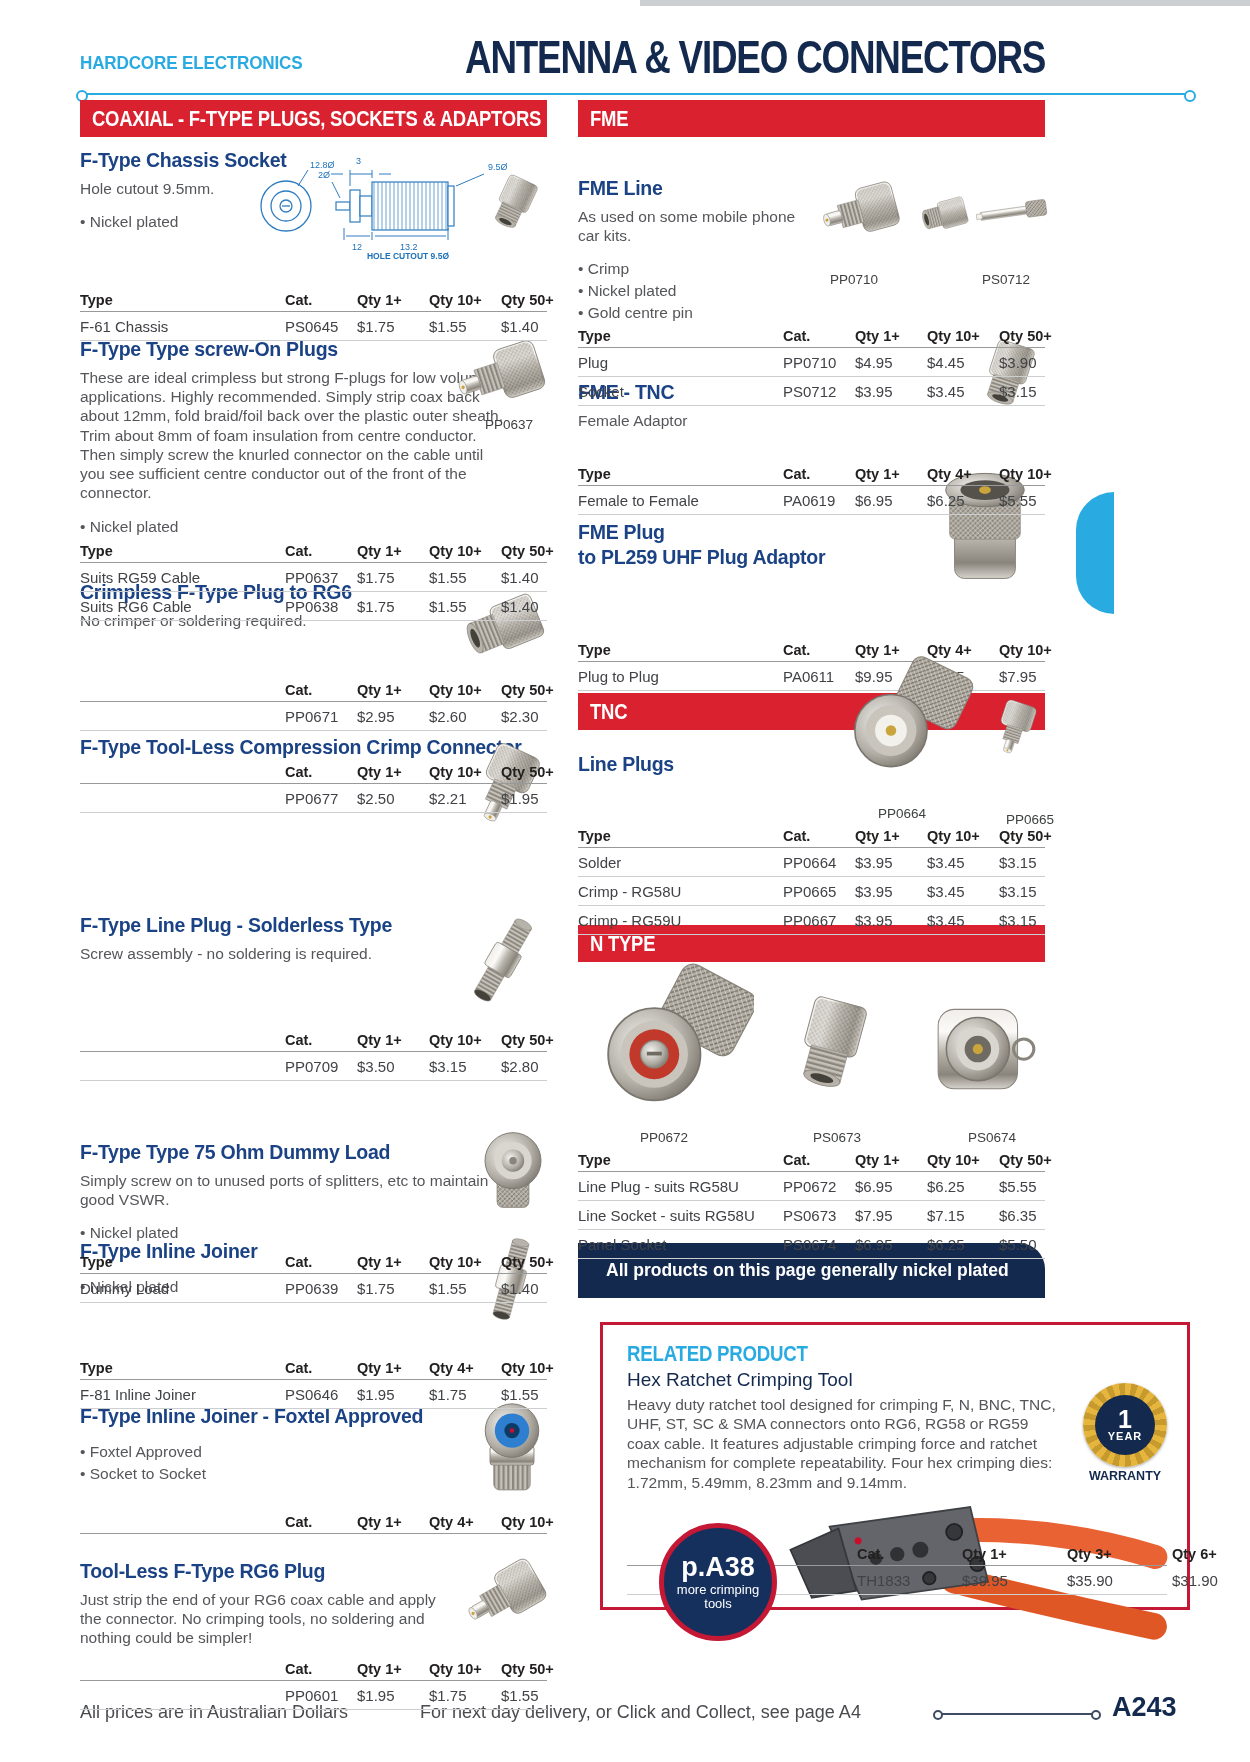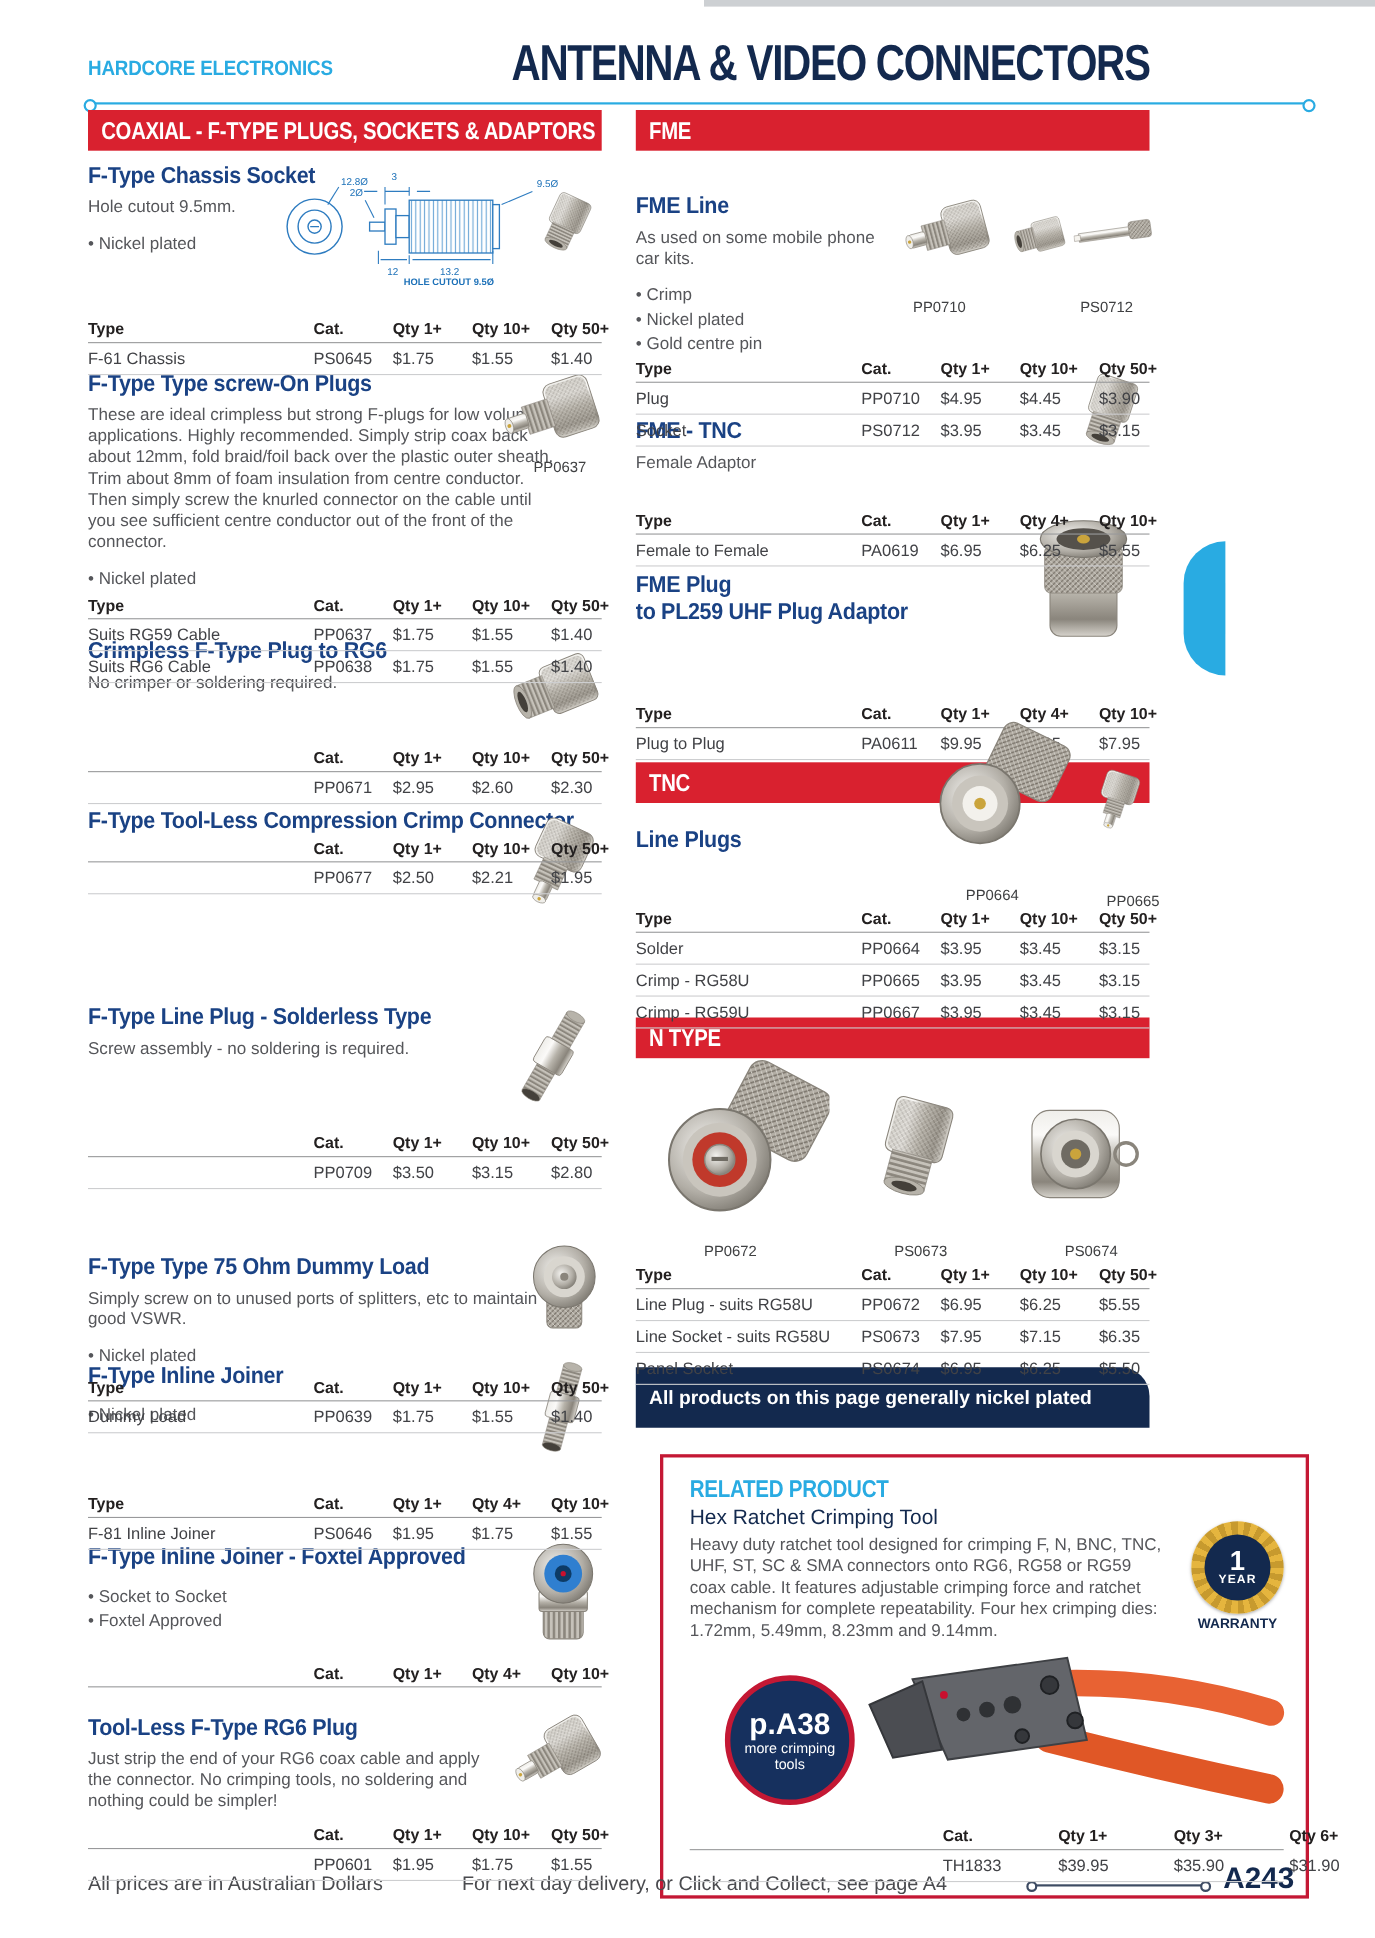--- a/index.html
+++ b/index.html
@@ -35,24 +35,24 @@
   .tr.th{font-weight:bold;font-size:14.5px;color:#232020;border-bottom:1px solid #98999b;padding:2px 0 3px}
   .td{white-space:nowrap;overflow:visible}
 
   .photo{position:absolute;z-index:1}
   .cap{position:absolute;font-size:13.5px;color:#3f4042;z-index:2;white-space:nowrap}
   .diagram{position:absolute;left:168px;top:-2px;z-index:1}
   .dt{font-size:9px;fill:#1d71b8}
   .dtb{font-size:8.5px;font-weight:bold;fill:#1d71b8}
 
   
-  .note{position:absolute;left:0;right:0;height:55px;background:#13294e;color:#fff;font-weight:bold;font-size:17.5px;display:flex;align-items:center;padding:0 12px;border-radius:0 26px 0 0}
+  .note{position:absolute;left:0;right:0;height:55px;background:#13294e;color:#fff;font-weight:bold;font-size:17.5px;display:flex;align-items:center;padding:0 28px;border-radius:0 26px 0 0}
 
   
-  .related{position:absolute;left:600px;top:1322px;width:590px;height:404px;border:3px solid #c41834;background:#fff}
+  .related{position:absolute;left:600px;top:1322px;width:590px;height:288px;border:3px solid #c41834;background:#fff}
   .rel-tag{position:absolute;left:24px;top:16px;color:#29abe2;font-weight:bold;font-size:22px;letter-spacing:-.3px;transform:scaleX(.85);transform-origin:left center;white-space:nowrap}
   .rel-title{position:absolute;left:24px;top:44px;color:#13294e;font-weight:normal;font-size:19px}
   .rel-desc{position:absolute;left:24px;top:70px;width:430px;color:#55565a;font-size:15.5px;line-height:1.25}
   .rel-tool{position:absolute;left:148px;top:150px;width:442px;height:178px;z-index:1}
   .pagecircle{position:absolute;left:56px;top:198px;width:118px;height:118px;border-radius:50%;background:#16305e;border:5px solid #c41834;color:#fff;display:flex;flex-direction:column;align-items:center;justify-content:center;text-align:center;z-index:3}
   .pc1{font-size:27px;font-weight:bold;line-height:1}
   .pc2{font-size:13px;line-height:1.05;width:86px;margin-top:2px}
   .badge{position:absolute;right:14px;top:58px;width:96px;text-align:center;z-index:3}
   .badge-coin{width:84px;height:84px;margin:0 auto;border-radius:50%;background:repeating-conic-gradient(#e5b53e 0 9deg,#c79a2e 9deg 18deg);display:flex;align-items:center;justify-content:center;box-shadow:0 1px 3px rgba(0,0,0,.35)}
   .badge-core{width:60px;height:60px;border-radius:50%;background:#13294e;color:#fff;display:flex;flex-direction:column;align-items:center;justify-content:center}
@@ -371,22 +371,22 @@
             <div class="td c2">$1.95</div>
             <div class="td c3">$1.75</div>
             <div class="td c4">$1.55</div>
           </div>
         </div>
     </section>
 
     <section class="prod" style="top:1304px">
       <h2 class="ptitle">F-Type Inline Joiner - Foxtel Approved</h2>
       <ul class="bullets">
+        <li>Foxtel Approved</li>
         <li>Socket to Socket</li>
-        <li>Foxtel Approved</li>
       </ul>
       <div class="photo" style="right:-8px;top:-14px;width:86px;height:108px">
         <svg viewBox="0 0 90 108" width="86" height="108">
           <rect x="26" y="44" width="38" height="58" rx="6" fill="url(#thread)" stroke="#8a857c"></rect>
           <rect x="22" y="56" width="46" height="20" rx="3" fill="url(#met)" stroke="#8a857c"></rect>
           <circle cx="45" cy="40" r="28" fill="url(#face)" stroke="#7a766e"></circle>
           <circle cx="45" cy="40" r="18" fill="#2f7fd0"></circle>
           <circle cx="45" cy="40" r="8" fill="#0d3b66"></circle>
           <circle cx="45" cy="40" r="2.5" fill="#c8102e"></circle>
         </svg>

